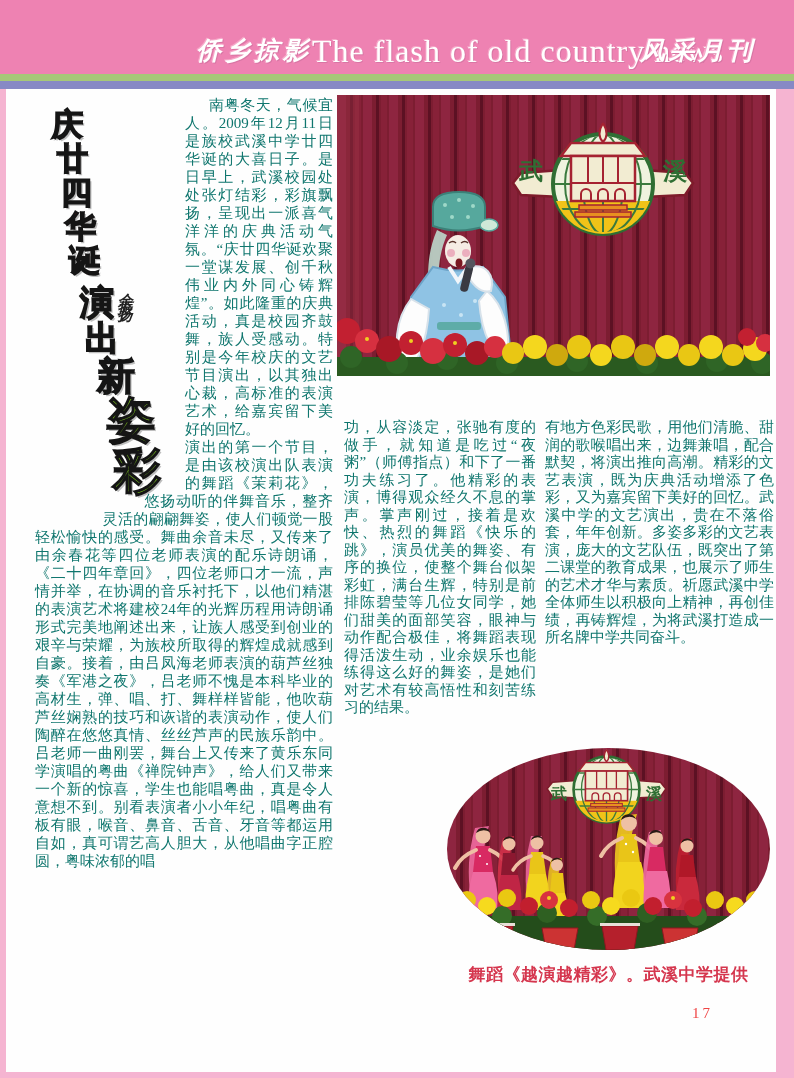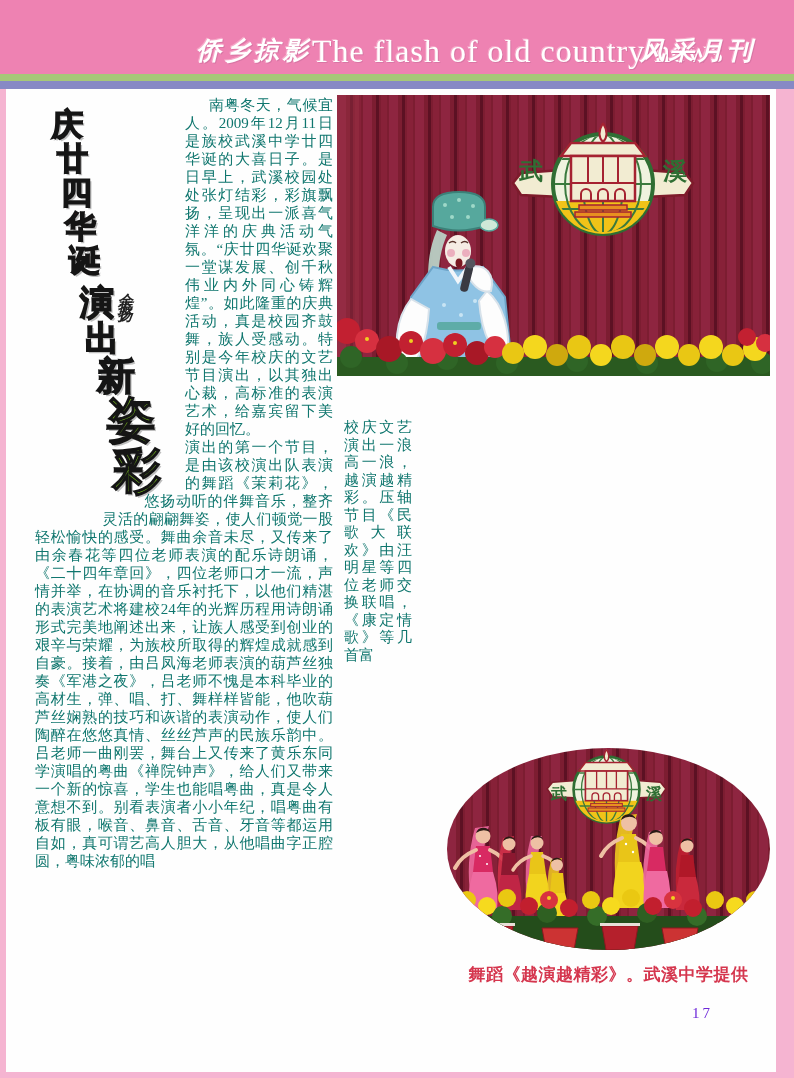--- a/index.html
+++ b/index.html
@@ -43,21 +43,21 @@
   #title-spacer{float:left;width:150px;height:438px;
      shape-outside:polygon(0 0,100% 0,100% 88%,73% 88%,73% 92.5%,45% 92.5%,45% 96.5%,0 96.5%);}
   #p1{text-indent:1.6em;}
   #oval-spacer{float:right;width:124px;height:262px;}
   
   #photo1{position:absolute;left:331px;top:6px;width:433px;height:281px;overflow:hidden;}
   #photo2{position:absolute;left:441px;top:659px;width:323px;height:202px;border-radius:50%;overflow:hidden;}
   .cap{position:absolute;color:#d5364e;font-weight:bold;font-size:17px;letter-spacing:0.5px;white-space:nowrap;}
   #cap1{left:334px;top:291px;}
   #cap2{left:441px;top:874px;width:323px;text-align:center;}
-  #pagenum{position:absolute;left:686px;top:916px;font-size:15px;letter-spacing:3px;color:#6d28d9;}
+  #pagenum{position:absolute;left:686px;top:916px;font-size:15px;letter-spacing:3px;color:#ef4444;}
 </style>
 </head>
 <body>
 
 <div id="page">
 
   <div id="masthead">
     <span id="mast-cn" class="mast">侨乡掠影</span>
     <span id="mast-en" class="mast">The flash of old country news</span>
     <span id="mast-right" class="mast">风采月刊</span>
@@ -198,23 +198,26 @@
             <circle cx="374" cy="252" r="12" fill="#f4d71e"></circle>
             <circle cx="396" cy="260" r="11" fill="#e9c714"></circle>
             <circle cx="418" cy="254" r="12" fill="#f4d71e"></circle>
           <circle cx="410" cy="242" r="9" fill="#c22031"></circle>
             <circle cx="428" cy="248" r="9" fill="#d63040"></circle>
         </g>
       </svg>
     </div>
 
     <div id="col2" class="col">
-      <p class="bt"><span id="oval-spacer"></span><span>校庆文艺演出一浪高一浪，越演越精彩。压轴节目《民歌大联欢》由汪明星等四位老师交换联唱，《康定情歌》等几首富</span></p>
-    </div>
-
+      <p class="bt">功，从容淡定，张驰有度的做手，就知道是吃过“夜粥”（师傅指点）和下了一番功夫练习了。他精彩的表演，博得观众经久不息的掌声。掌声刚过，接着是欢快、热烈的舞蹈《快乐的跳》，演员优美的舞姿、有序的换位，使整个舞台似架彩虹，满台生辉，特别是前排陈碧莹等几位女同学，她们甜美的面部笑容，眼神与动作配合极佳，将舞蹈表现得活泼生动，业余娱乐也能练得这么好的舞姿，是她们对艺术有较高悟性和刻苦练习的结果。</p>
+    </div>
+
+    <div id="col3" class="col">
+      <p class="bt">有地方色彩民歌，用他们清脆、甜润的歌喉唱出来，边舞兼唱，配合默契，将演出推向高潮。精彩的文艺表演，既为庆典活动增添了色彩，又为嘉宾留下美好的回忆。武溪中学的文艺演出，贵在不落俗套，年年创新。多姿多彩的文艺表演，庞大的文艺队伍，既突出了第二课堂的教育成果，也展示了师生的艺术才华与素质。祈愿武溪中学全体师生以积极向上精神，再创佳绩，再铸辉煌，为将武溪打造成一所名牌中学共同奋斗。</p>
+    </div>
 
     <div id="photo2">
       <svg width="323" height="202" viewBox="0 0 323 202">
         <rect width="323" height="202" fill="url(#curtain)"></rect>
         <g>
           <use href="#emblem" x="87" y="-8" width="145" height="99"></use>
           <text x="112" y="51" font-size="16" font-weight="bold" fill="#2f6e33" text-anchor="middle">武</text>
           <text x="207" y="51" font-size="16" font-weight="bold" fill="#2f6e33" text-anchor="middle">溪</text>
         </g>
 

